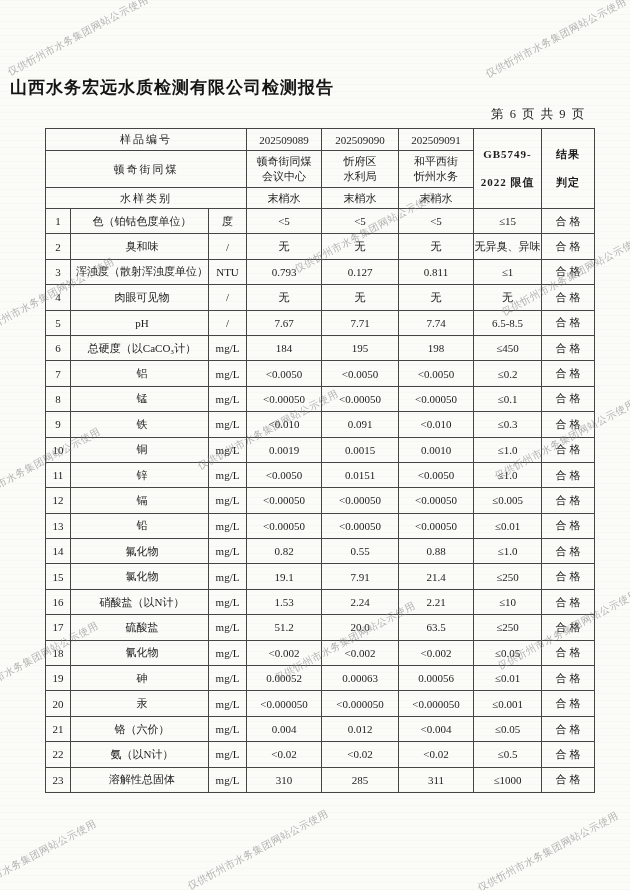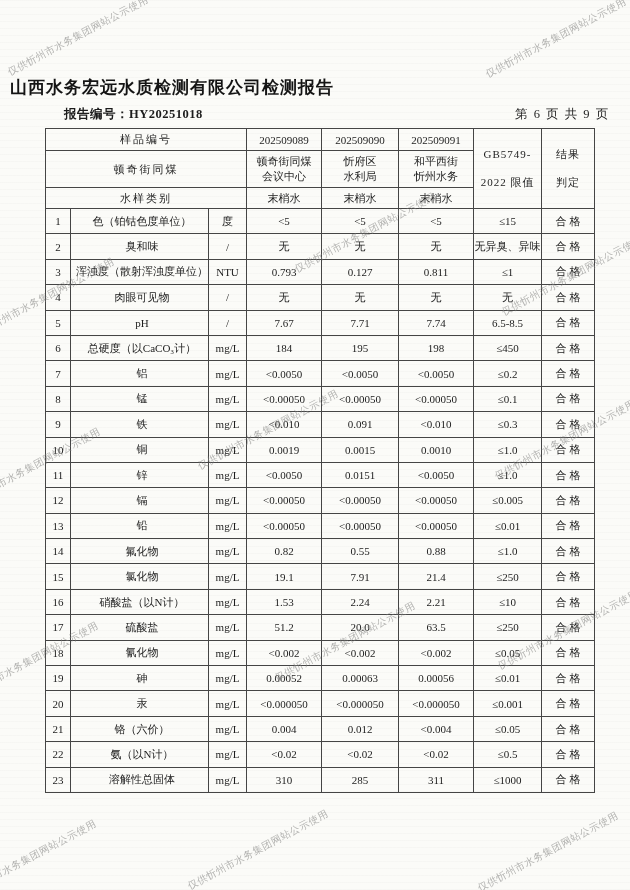--- a/index.html
+++ b/index.html
@@ -22,35 +22,35 @@
   .title {
     position:absolute; top:76px; left:10px; width:100%; 
     font-size:17px; font-weight:bold; letter-spacing:1px; color:#141414; z-index:2;
   }
   .meta-left {
     position:absolute; top:106px; left:64px; font-size:12.5px; font-weight:bold;
     color:#1c1c1c; z-index:2; letter-spacing:0.5px;
   }
   .meta-right {
     position:absolute; top:106px; left:491px; font-size:12.5px; color:#1c1c1c;
-    z-index:2; letter-spacing:1.5px;margin-left:24px;
+    z-index:2; letter-spacing:1.5px;
   }
   table.report {
     position:absolute; left:45px; top:128px; z-index:2;
     border-collapse:collapse; table-layout:fixed;
   }
   table.report td {
     border:1px solid #454545; text-align:center; vertical-align:middle;
     font-size:11px; padding:0; overflow:hidden;
   }
   tr.h1 { height:22px; } tr.h2 { height:37px; } tr.h3 { height:21px; }
   tbody tr.datarow { height:25.4px; }
   .head-label { letter-spacing:2px; }
   .two-line { white-space:pre-line; line-height:1.4; font-size:10.5px; }
-  .span-head { white-space:pre-line; line-height:2.5; letter-spacing:1px; font-size:11px; }
+  .span-head { white-space:pre-line; line-height:2.5; letter-spacing:1px; font-size:11px;font-weight:bold; }
   .c-no   { font-size:11px; }
   .c-name { text-align:center; padding-left:5px !important; font-size:10.4px; white-space:nowrap; letter-spacing:0; }
   .c-unit { font-size:10.5px; }
   .c-val  { font-size:11px; }
   .c-limit{ font-size:10.5px; white-space:nowrap;margin-top:13px; }
   .c-result { letter-spacing:3px; text-indent:3px; }
 </style>
 </head>
 <body>
 
@@ -65,21 +65,20 @@
   <div class="wm" style="left:30px;  top:468px;">仅供忻州市水务集团网站公示使用</div>
   <div class="wm" style="left:565px; top:440px;">仅供忻州市水务集团网站公示使用</div>
   <div class="wm" style="left:345px; top:642px;">仅供忻州市水务集团网站公示使用</div>
   <div class="wm" style="left:28px;  top:662px;">仅供忻州市水务集团网站公示使用</div>
   <div class="wm" style="left:568px; top:630px;">仅供忻州市水务集团网站公示使用</div>
   <div class="wm" style="left:258px; top:850px;">仅供忻州市水务集团网站公示使用</div>
   <div class="wm" style="left:26px;  top:860px;">仅供忻州市水务集团网站公示使用</div>
   <div class="wm" style="left:548px; top:852px;">仅供忻州市水务集团网站公示使用</div>
 
   <div class="title">山西水务宏远水质检测有限公司检测报告</div>
-  <div class="meta-left">报告编号：HY20251018</div>
   <div class="meta-right">第 6 页 共 9 页</div>
 
   <table class="report">
     <colgroup>
       <col style="width:25px">
         <col style="width:127px">
         <col style="width:38px">
       <col style="width:75px">
         <col style="width:77px">
         <col style="width:75px">

